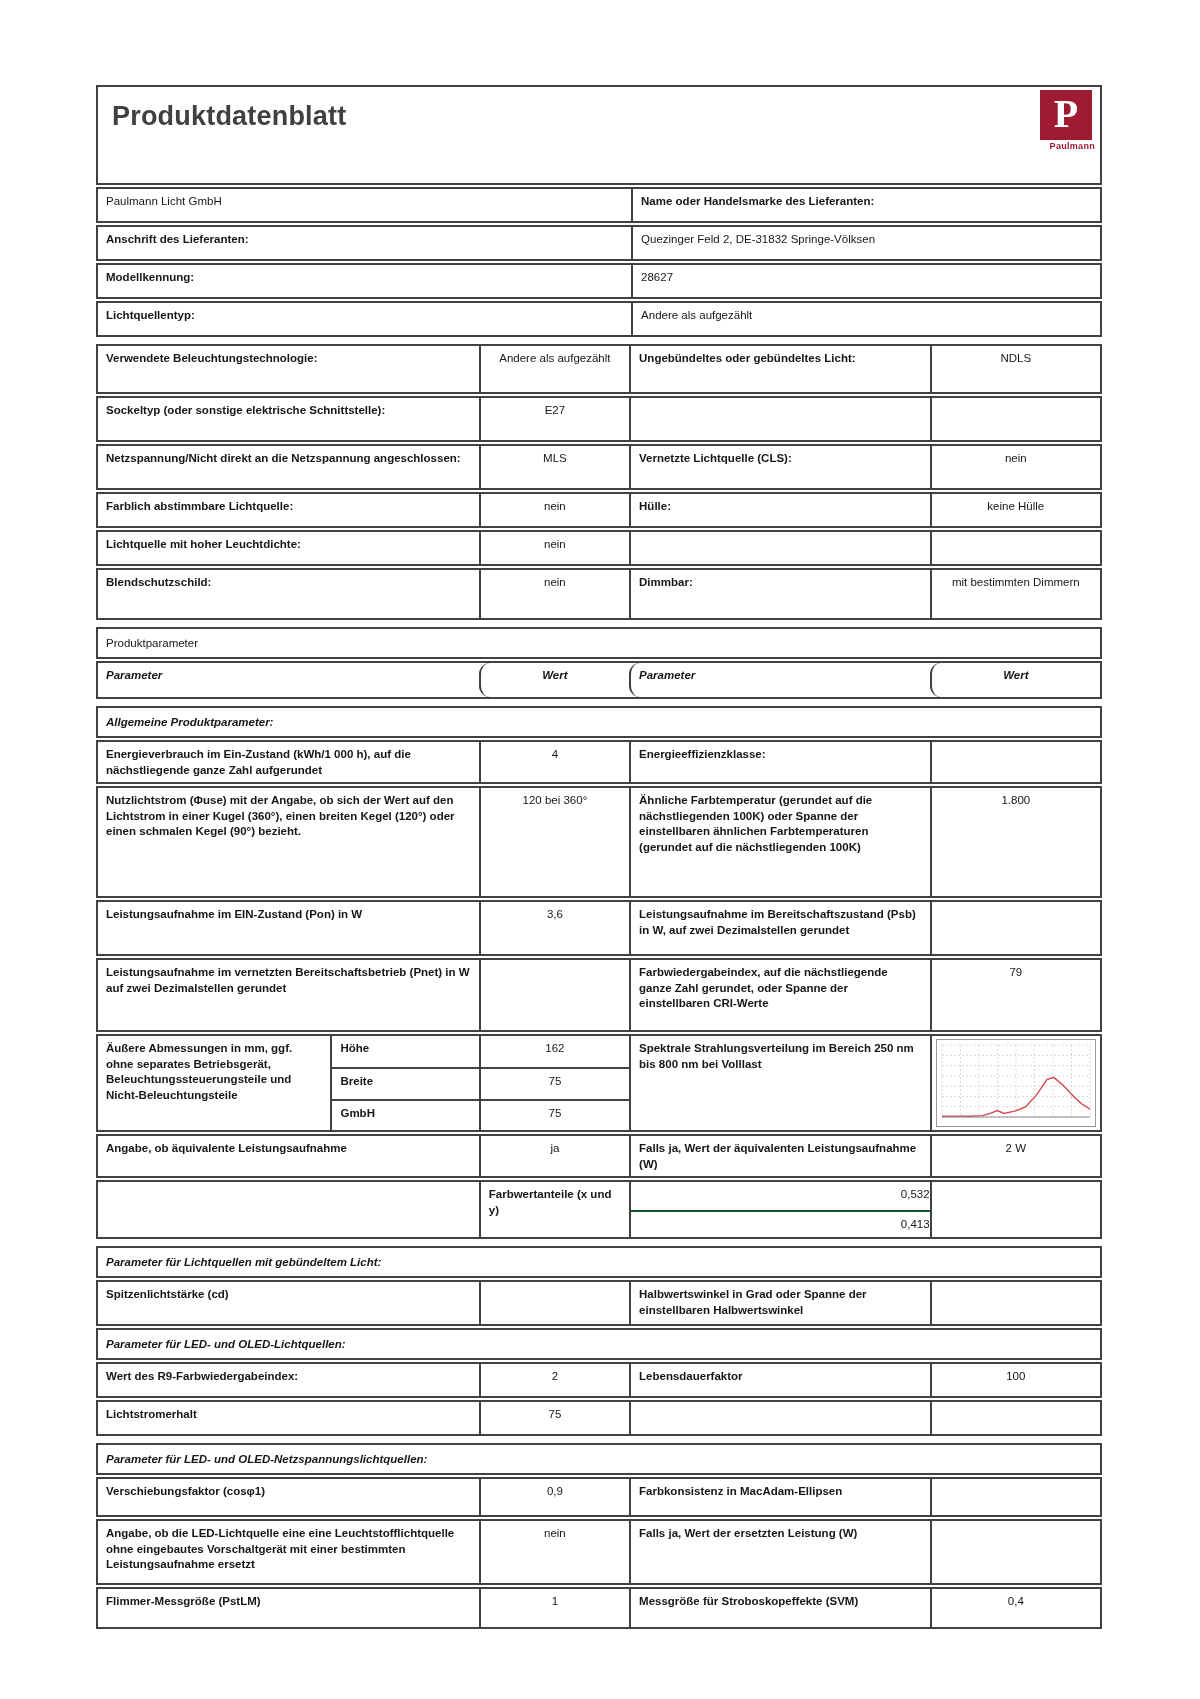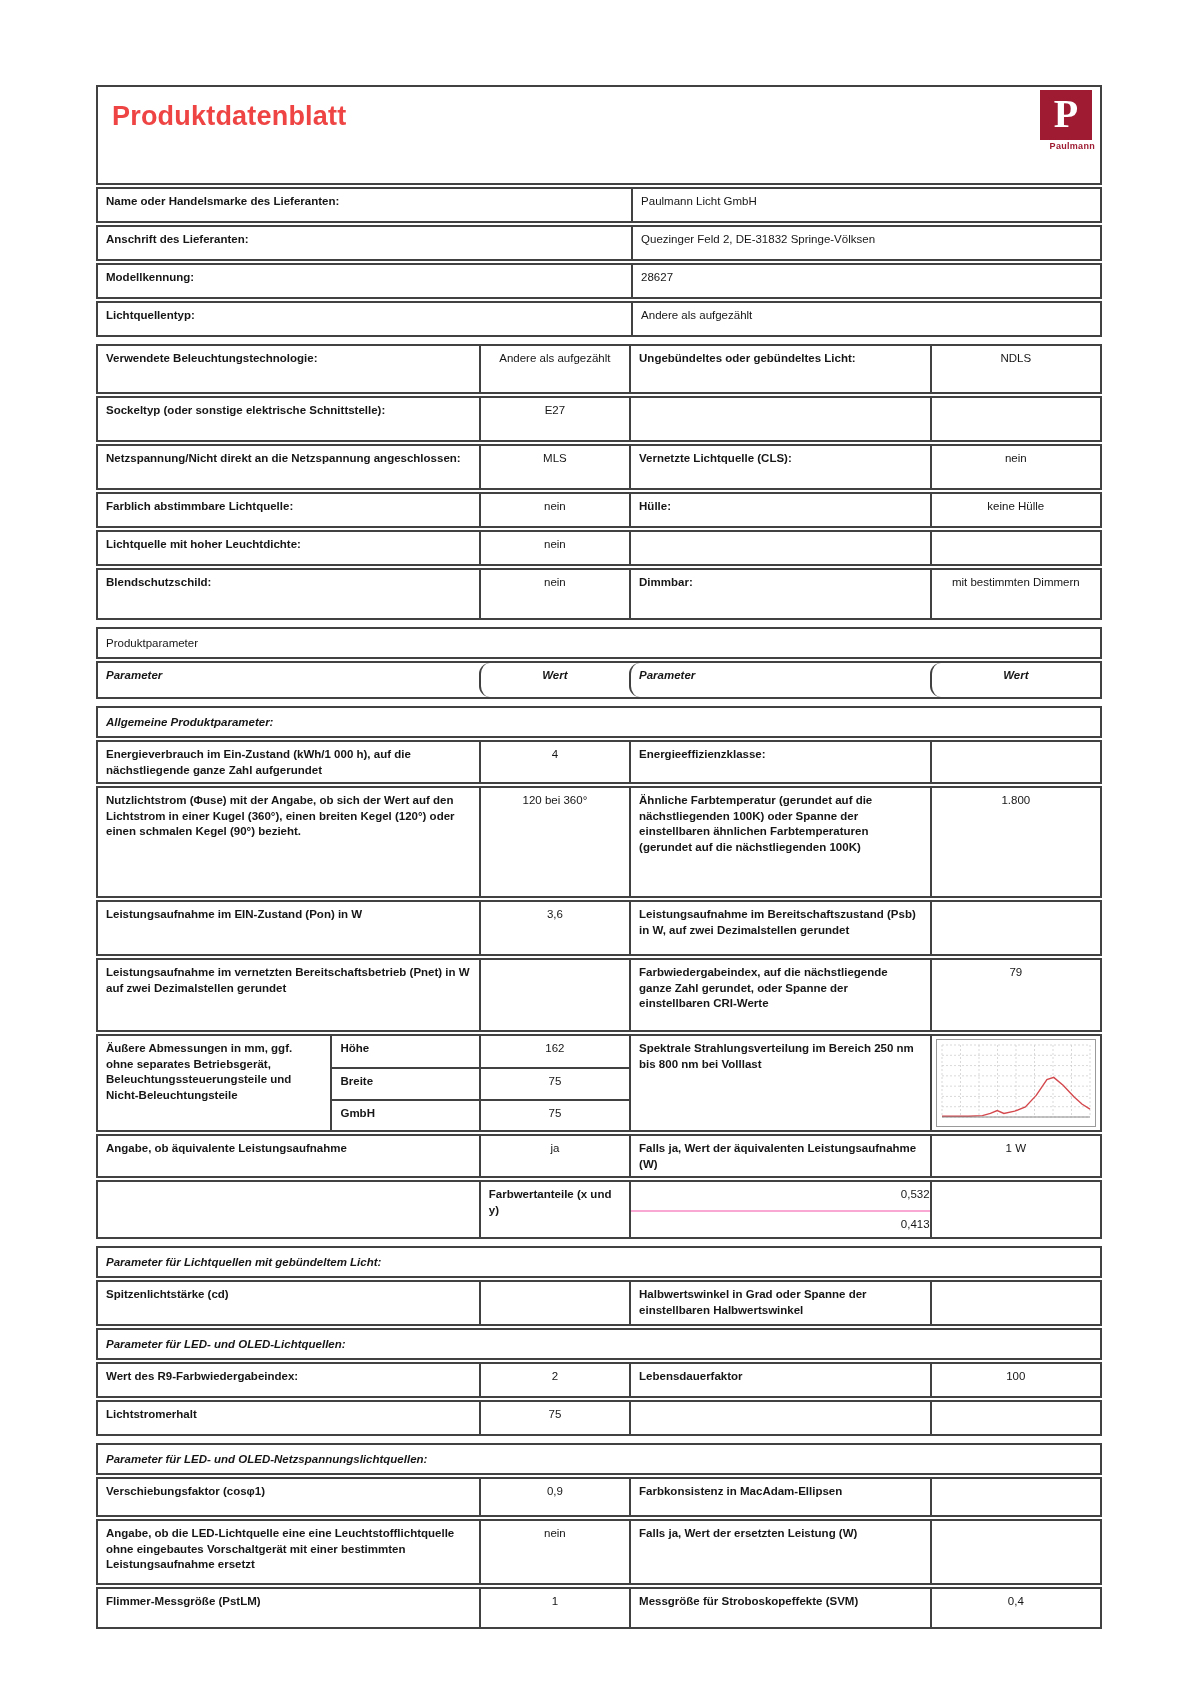--- a/index.html
+++ b/index.html
@@ -11,21 +11,21 @@
   .box{
     border:2px solid #414141;background:#fff;box-sizing:border-box;
     margin-top:2px;position:relative;
   }
   .box.first{margin-top:0;}
   .gap-lg{margin-top:7px;}
   
   .titlebox{min-height:100px;}
   .titlebox h1{
     margin:0;padding:14px 0 0 14px;font-size:27px;letter-spacing:.2px;
-    font-weight:bold;color:#ef4444;
+    font-weight:bold;color:#404040;
   }
   .logo{position:absolute;top:3px;right:5px;width:58px;text-align:center;}
   .logo-square{
     width:52px;height:50px;margin:0 auto;background:#9E1B32;color:#ffffff;
     font-family:"Liberation Serif", serif;font-weight:bold;font-size:40px;
     line-height:48px;text-align:center;
   }
   .logo-word{font-size:9px;font-weight:bold;color:#9E1B32;letter-spacing:.3px;margin-top:1px;text-align:right;}
   
   .row{display:grid;}
@@ -41,40 +41,40 @@
   .val{text-align:center;font-weight:normal;}
   .vleft{text-align:left;font-weight:normal;}
   .band{font-size:11.5px;padding:8px 8px;}
   .band.it{font-style:italic;font-weight:bold;}
   .hdr{font-weight:bold;font-style:italic;border-radius:11px;}
   .subgrid{display:grid;grid-template-rows:1fr 1fr 1fr;padding:0;}
   .subgrid > div{padding:5px 8px;box-sizing:border-box;}
   .subgrid > div + div{border-top:2px solid #414141;}
   .sub2{display:grid;grid-template-rows:1fr 1fr;padding:0;}
   .sub2 > div{padding:5px 0;box-sizing:border-box;text-align:right;}
-  .sub2 > div + div{border-top:2px solid #f9a8d4;}
+  .sub2 > div + div{border-top:2px solid #14532d;}
   .chartcell{padding:3px;display:flex;align-items:center;justify-content:center;}
   .chartcell svg{display:block;}
 </style>
 </head>
 <body>
 
 <div class="doc">
 
   <div class="box first titlebox">
     <h1>Produktdatenblatt</h1>
     <div class="logo">
       <div class="logo-square">P</div>
       <div class="logo-word">Paulmann</div>
     </div>
   </div>
 
   <div class="box row r2" style="min-height:36px">
+    <div class="cell vleft">Paulmann Licht GmbH</div>
     <div class="cell lab">Name oder Handelsmarke des Lieferanten:</div>
-    <div class="cell vleft">Paulmann Licht GmbH</div>
   </div>
   <div class="box row r2" style="min-height:36px">
     <div class="cell lab">Anschrift des Lieferanten:</div>
     <div class="cell vleft">Quezinger Feld 2, DE-31832 Springe-Völksen</div>
   </div>
   <div class="box row r2" style="min-height:36px">
     <div class="cell lab">Modellkennung:</div>
     <div class="cell vleft">28627</div>
   </div>
   <div class="box row r2" style="min-height:36px">
@@ -193,21 +193,21 @@
           <polyline points="6.0,77.3 19.5,77.3 32.9,77.3 46.4,76.6 54.4,74.4 61.2,71.5 67.9,74.4 78.7,72.2 89.4,67.9 100.2,56.4 110.9,40.6 117.7,38.4 127.1,46.3 137.9,57.8 145.9,65.0 154.0,70.1" fill="none" stroke="#d4494e" stroke-width="1.4"></polyline>
           <line x1="6" y1="78" x2="154" y2="78" stroke="#8a8a8a" stroke-width="1"></line>
         </svg>
     </div>
   </div>
 
   <div class="box row r4" style="min-height:44px">
     <div class="cell lab">Angabe, ob äquivalente Leistungsaufnahme</div>
     <div class="cell val">ja</div>
     <div class="cell lab">Falls ja, Wert der äquivalenten Leistungsaufnahme (W)</div>
-    <div class="cell val">1 W</div>
+    <div class="cell val">2 W</div>
   </div>
 
   <div class="box row r4" style="min-height:56px">
     <div class="cell"></div>
     <div class="cell lab">Farbwertanteile (x und y)</div>
     <div class="cell sub2">
       <div>0,532</div>
       <div>0,413</div>
     </div>
     <div class="cell"></div>

